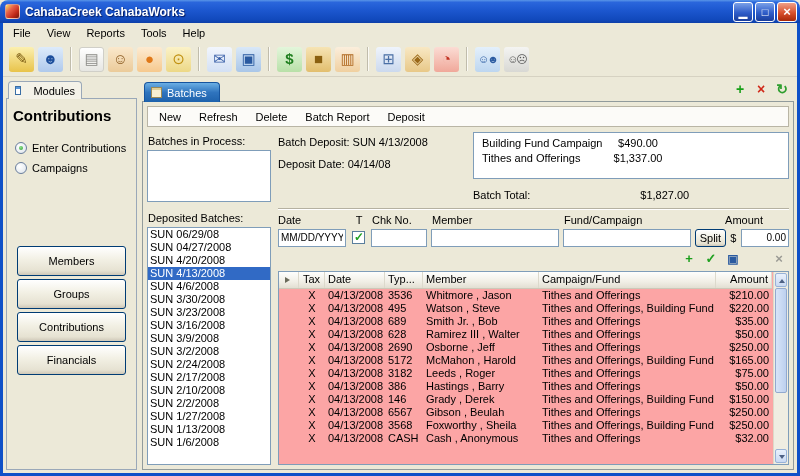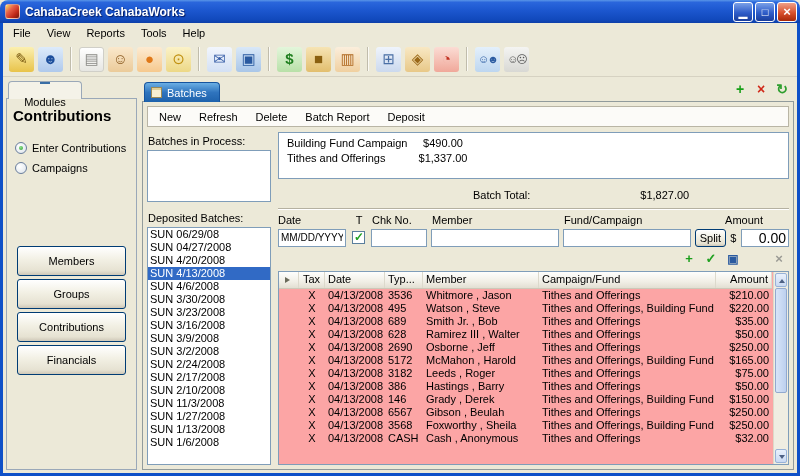--- a/index.html
+++ b/index.html
@@ -59,21 +59,21 @@
   .t14 { background:linear-gradient(#E4F0FB,#BDD6F0); color:#2A5AA0; font-size:11px; letter-spacing:-2px; }
   .t15 { background:linear-gradient(#F4F4F2,#D8D8D4); color:#555; font-size:11px; letter-spacing:-2px; }
 
   
   .content { flex:1; min-height:0; display:flex; padding:2px 3px 3px; gap:5px; }
 
   
   .sidebar { flex:0 0 131px; display:flex; flex-direction:column; padding-top:1px; }
   .modules-tab { display:inline-flex; align-items:center; gap:12px; width:74px; height:18px;
     margin-left:2px; padding:0 6px; background:#F4F2E8; border:1px solid #9AA8B8; border-bottom:none;
-    border-radius:4px 4px 0 0; position:relative; z-index:1; top:1px; cursor:default;flex-direction:column; }
+    border-radius:4px 4px 0 0; position:relative; z-index:1; top:1px; cursor:default; }
   .mini-win-icon { width:10px; height:9px; background:#fff; border:1px solid #3A6EA5;
     box-shadow:inset 0 2px 0 #5A96D8; }
   .sidebar-panel { flex:1; min-height:0; border:1px solid #9AA8B8; background:#ECE9D8;
     display:flex; flex-direction:column; padding:6px 6px 8px; }
   .sb-heading { font-size:15px; font-weight:bold; margin:2px 0 14px; }
   .radio-row { display:flex; align-items:center; margin:4px 2px; cursor:default; }
   .radio { width:12px; height:12px; border-radius:50%; border:1px solid #6A7E9C; margin-right:5px;
     background:radial-gradient(circle at 35% 35%, #FFFFFF, #DCE3EA); position:relative; flex:0 0 12px; }
   .radio.checked::after { content:""; position:absolute; inset:3px; border-radius:50%;
     background:radial-gradient(circle at 40% 35%, #8CE08C, #2E9E2E); }
@@ -127,21 +127,21 @@
   .total-row { margin:9px 0 2px 195px; display:flex; }
   .total-val { margin-left:110px; }
   .divider { height:2px; margin:5px 0 4px; border-top:1px solid #B5B1A1; border-bottom:1px solid #fff; }
 
   .entry-headers { display:flex; gap:4px; padding-bottom:2px; white-space:nowrap; }
   .eh-date{width:68px;} .eh-t{width:18px;text-align:center;} .eh-chk{width:56px;}
   .eh-member{width:128px;} .eh-fund{width:128px;}
   .eh-amount{flex:1; text-align:right; padding-right:26px;}
   .entry-row { display:flex; gap:4px; align-items:center; flex:0 0 19px; }
   .xp-input { height:18px; border:1px solid #7F9DB9; background:#fff; padding:0 2px;
-    font-family:"Liberation Sans",sans-serif; font-size:14px; }
+    font-family:"Liberation Sans",sans-serif; font-size:10px; }
   .in-date{width:68px; font-size:10px;} .in-chk{width:56px;}
   .in-member{width:128px;} .in-fund{width:128px;}
   .checkbox { width:13px; height:13px; flex:0 0 13px; margin:0 2px; border:1px solid #5A7E9C;
     background:#fff; position:relative; cursor:default; }
   .checkbox.checked::after { content:"✓"; position:absolute; left:1px; top:-2px;
     color:#21A121; font-size:12px; font-weight:bold; }
   .split-btn { width:34px; height:18px; border:1px solid #003C74; border-radius:3px;
     background:linear-gradient(#FFFFFF,#F2F0E4 45%,#E6E2D2 85%,#CFC8B8);
     font-family:"Liberation Sans",sans-serif; font-size:11px; padding:0; cursor:default; }
   .cur { width:8px; text-align:center; }
@@ -296,30 +296,34 @@
                   <div class="list-item selected">SUN 4/13/2008</div>
                   <div class="list-item">SUN 4/6/2008</div>
                   <div class="list-item">SUN 3/30/2008</div>
                   <div class="list-item">SUN 3/23/2008</div>
                   <div class="list-item">SUN 3/16/2008</div>
                   <div class="list-item">SUN 3/9/2008</div>
                   <div class="list-item">SUN 3/2/2008</div>
                   <div class="list-item">SUN 2/24/2008</div>
                   <div class="list-item">SUN 2/17/2008</div>
                   <div class="list-item">SUN 2/10/2008</div>
-                  <div class="list-item">SUN 11/3/2008</div>
+                  <div class="list-item">SUN 2/2/2008</div>
                   <div class="list-item">SUN 1/27/2008</div>
                   <div class="list-item">SUN 1/13/2008</div>
                   <div class="list-item">SUN 1/6/2008</div>
               </div>
             </div>
 
             <div class="batch-detail">
 
               <div class="detail-top">
+                <div class="detail-labels">
+                  <div class="dl1">Batch Deposit: SUN 4/13/2008</div>
+                  <div>Deposit Date: 04/14/08</div>
+                </div>
                 <div class="summary-box">
                   <div class="sum-row">
                       <span class="sum-fund">Building Fund Campaign</span>
                       <span class="sum-amt">$490.00</span>
                     </div>
                     <div class="sum-row">
                       <span class="sum-fund">Tithes and Offerings</span>
                       <span class="sum-amt">$1,337.00</span>
                     </div>
                 </div>

